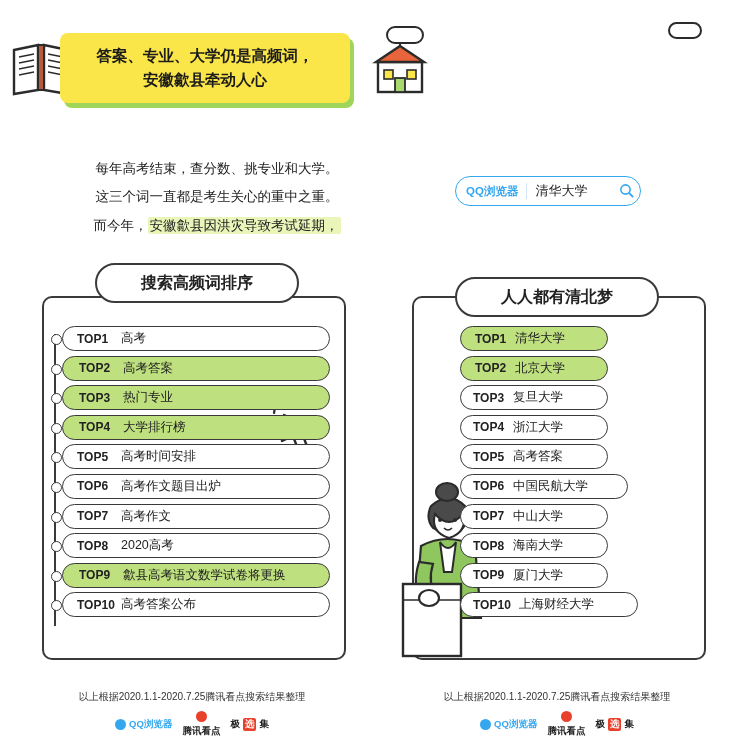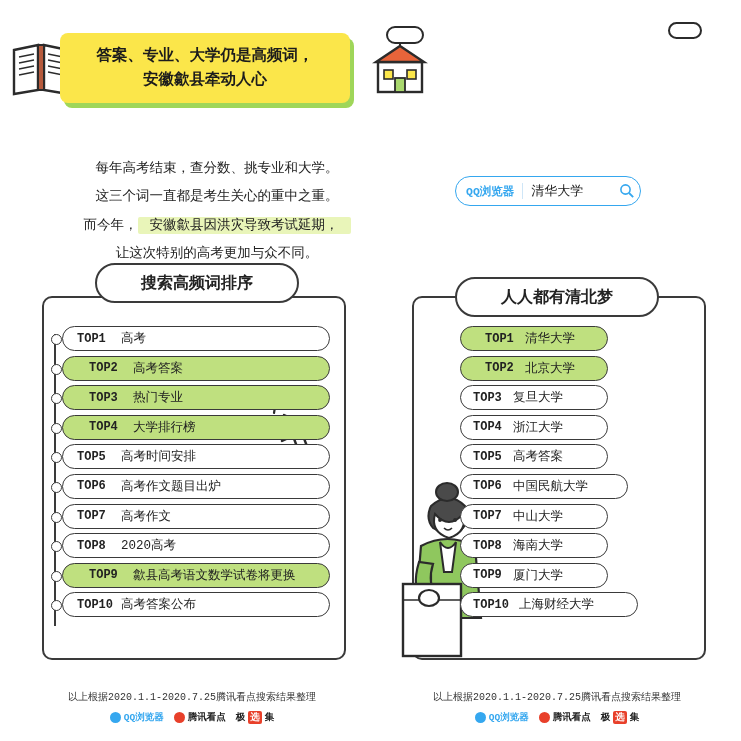--- a/index.html
+++ b/index.html
@@ -4,21 +4,21 @@
 <style>
   html,body{margin:0;padding:0;}
   body{
     width:741px;height:741px;
     background:#ffffff;
     font-family:"Liberation Sans","DejaVu Sans",sans-serif;
     color:#222;
     position:relative;
     overflow:hidden;
   }
-  .stage{position:relative;width:741px;height:741px;font-family:Liberation Mono, monospace;}
+  .stage{position:relative;width:741px;height:741px;}
 
   
   .banner{
     position:absolute;
     background:#fbe64a;
     border-radius:8px;
     box-shadow:4px 5px 0 #9fd659;
     display:flex;
     align-items:center;
     justify-content:center;
@@ -36,21 +36,21 @@
   .book-icon{position:absolute;left:10px;top:40px;width:62px;height:58px;}
   .school-icon{position:absolute;left:370px;top:40px;width:60px;height:58px;}
   .cloud{position:absolute;background:#fff;border:2px solid #2b2b2b;border-radius:20px;}
 
   
   .intro{
     position:absolute;left:52px;top:155px;width:330px;
     font-size:13.5px;line-height:2.1;color:#222;text-align:center;
   }
   .intro div{white-space:nowrap;}
-  .hl{background:#e9f5b9;padding:1px 12px;border-radius:2px;}
+  .hl{background:#e9f5b9;padding:1px 2px;border-radius:2px;}
 
   
   .searchwrap{
     position:absolute;left:455px;top:176px;width:186px;height:30px;
     border:1.6px solid #35a7ef;border-radius:15px;background:#fff;
     display:flex;align-items:center;box-sizing:border-box;
   }
   .search-brand{
     color:#35a7ef;font-size:11.5px;font-weight:bold;padding-left:10px;
     white-space:nowrap;
@@ -109,21 +109,21 @@
 
   
   .footer{position:absolute;text-align:center;font-size:10px;color:#333;}
   #footer-left{left:42px;top:690px;width:300px;}
   #footer-right{left:412px;top:690px;width:290px;}
   .logos{display:flex;align-items:center;justify-content:center;gap:10px;margin-top:7px;}
   .logo{display:flex;align-items:center;gap:3px;font-size:9.5px;font-weight:bold;white-space:nowrap;}
   .logo .cir{width:11px;height:11px;border-radius:50%;display:inline-block;}
   .logo.qq{color:#35a7ef;}
   .logo.qq .cir{background:#35a7ef;}
-  .logo.kd{color:#222;}
+  .logo.kd{color:#222;flex-direction:column;}
   .logo.kd .cir{background:#e8402a;}
   .logo.jx{color:#222;}
   .badge{background:#e8402a;color:#fff;border-radius:2px;padding:0 2px;}
 </style>
 </head>
 <body>
 
 <div class="stage">
 
   <svg class="book-icon" viewBox="0 0 62 58">
@@ -157,21 +157,20 @@
     <span style="white-space:pre-line;">答案、专业、大学仍是高频词，
 安徽歙县牵动人心</span>
   </div>
 
   <div class="intro">
     <div>每年高考结束，查分数、挑专业和大学。</div>
     <div>这三个词一直都是考生关心的重中之重。</div>
     <div>
       <span>而今年，</span><span class="hl">安徽歙县因洪灾导致考试延期，</span>
     </div>
-    <div>让这次特别的高考更加与众不同。</div>
   </div>
 
   <div class="searchwrap">
     <span class="search-brand">QQ浏览器</span>
     <span class="search-sep"></span>
     <span class="search-value">清华大学</span>
     <span class="search-ico">
       <svg width="16" height="16" viewBox="0 0 16 16">
           <circle cx="6.5" cy="6.5" r="4.6" fill="none" stroke="#35a7ef" stroke-width="1.6"></circle>
           <line x1="10" y1="10" x2="14.2" y2="14.2" stroke="#35a7ef" stroke-width="1.8"></line>

